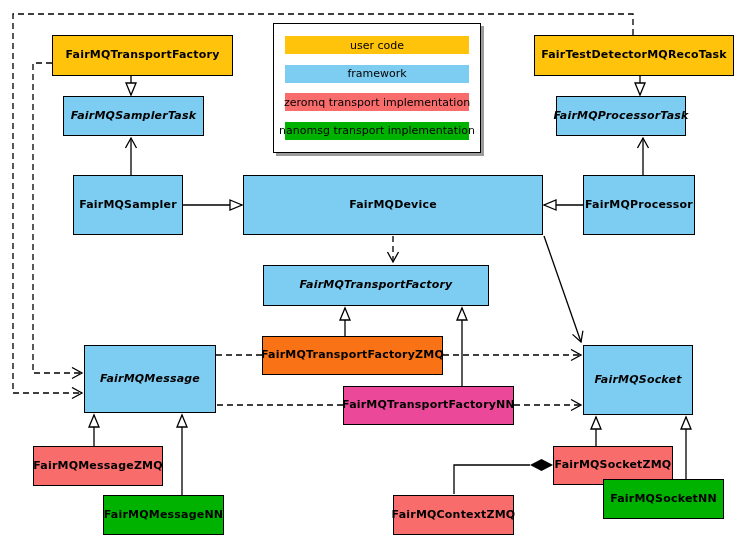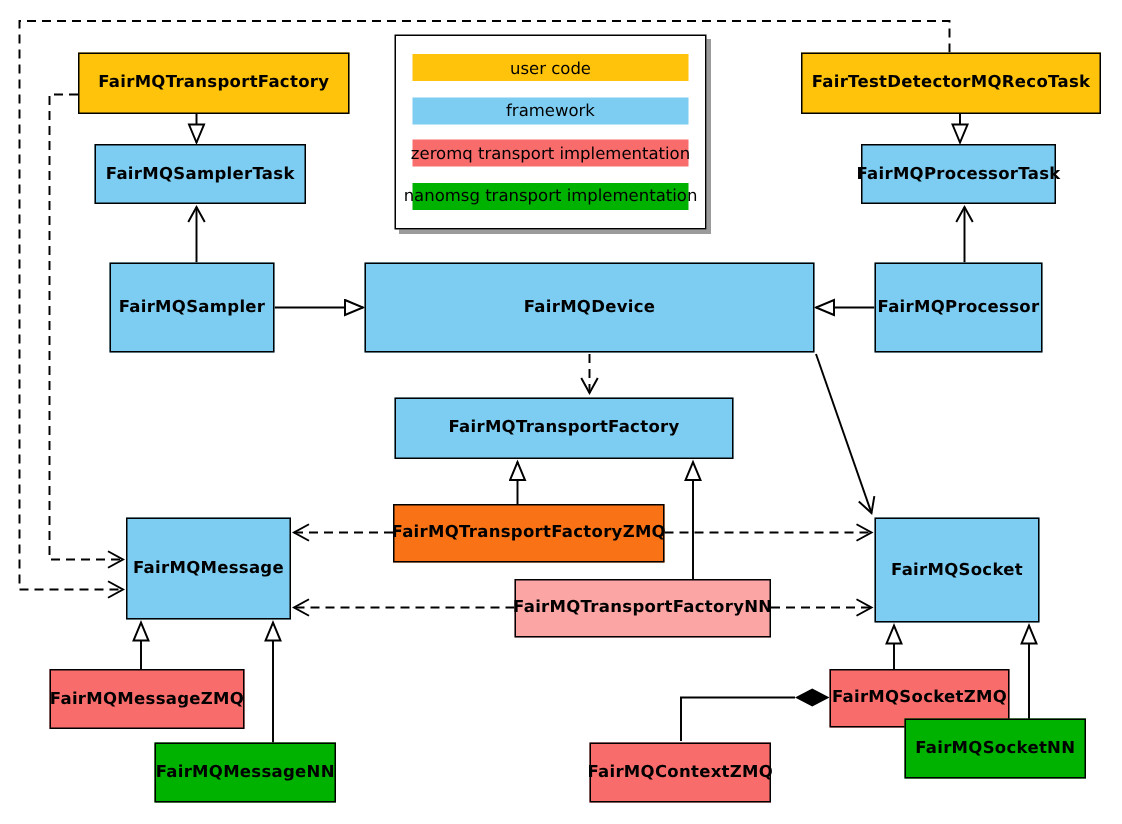--- a/index.html
+++ b/index.html
@@ -8,42 +8,42 @@
     font-family:"DejaVu Sans","Liberation Sans",sans-serif;
   }
   #wires{position:absolute;left:0;top:0;width:748px;height:549px;}
   .edge{fill:none;stroke:#000;stroke-width:1.3;}
   .edge.dashed{stroke-dasharray:6 4;}
   .node{
     position:absolute;box-sizing:border-box;border:1.5px solid #000;
     display:flex;align-items:center;justify-content:center;text-align:center;
     font-size:11px;font-weight:700;color:#000;letter-spacing:.2px;line-height:1.1;
   }
-  .node.abstract{}
+  .node.abstract{font-style:italic;}
   
   #n-digiloader   {left:52px;  top:35px;  width:181px; height:41px;}
   #n-recotask     {left:534px; top:35px;  width:200px; height:41px;}
   #n-samplertask  {left:63px;  top:96px;  width:141px; height:40px;}
-  #n-processortask{left:574px; top:96px;  width:130px; height:40px;}
+  #n-processortask{left:556px; top:96px;  width:130px; height:40px;}
   #n-sampler      {left:73px;  top:175px; width:110px; height:60px;text-align:right;}
   #n-device       {left:243px; top:175px; width:300px; height:60px;}
   #n-processor    {left:583px; top:175px; width:112px; height:60px;}
   #n-tfactory     {left:263px; top:265px; width:226px; height:41px;}
   #n-tfactoryzmq  {left:262px; top:336px; width:181px; height:39px;}
   #n-tfactorynn   {left:343px; top:386px; width:171px; height:39px;}
-  #n-message      {left:84px;  top:345px; width:110px; height:68px;}
+  #n-message      {left:84px;  top:345px; width:132px; height:68px;}
   #n-socket       {left:583px; top:345px; width:110px; height:70px;}
   #n-messagezmq   {left:33px;  top:446px; width:130px; height:40px;}
   #n-messagenn    {left:103px; top:495px; width:121px; height:40px;}
   #n-socketzmq    {left:553px; top:446px; width:120px; height:39px;}
   #n-contextzmq   {left:393px; top:495px; width:121px; height:40px;}
   #n-socketnn     {left:603px; top:479px; width:121px; height:40px;}
   
   #legend{
-    position:absolute;left:263px;top:23px;width:208px;height:130px;
+    position:absolute;left:273px;top:23px;width:208px;height:130px;
     box-sizing:border-box;border:1.5px solid #000;background:#fff;
     box-shadow:3px 3px 0 0 #9b9b9b;
     display:flex;flex-direction:column;justify-content:space-between;
     padding:12px 11px 12px 11px;
   }
   .legend-bar{
     height:18px;display:flex;align-items:center;justify-content:center;
     font-size:11px;font-weight:400;color:#000;white-space:nowrap;
   }
 </style>
@@ -98,21 +98,21 @@
 
   <div class="node" id="n-digiloader" style="background-color: rgb(255, 195, 11);">FairMQTransportFactory</div>
   <div class="node" id="n-recotask" style="background-color: rgb(255, 195, 11);">FairTestDetectorMQRecoTask</div>
   <div class="node abstract" id="n-samplertask" style="background-color: rgb(125, 204, 241);">FairMQSamplerTask</div>
   <div class="node abstract" id="n-processortask" style="background-color: rgb(125, 204, 241);">FairMQProcessorTask</div>
   <div class="node" id="n-sampler" style="background-color: rgb(125, 204, 241);">FairMQSampler</div>
   <div class="node" id="n-device" style="background-color: rgb(125, 204, 241);">FairMQDevice</div>
   <div class="node" id="n-processor" style="background-color: rgb(125, 204, 241);">FairMQProcessor</div>
   <div class="node abstract" id="n-tfactory" style="background-color: rgb(125, 204, 241);">FairMQTransportFactory</div>
   <div class="node" id="n-tfactoryzmq" style="background-color: #f97316;">FairMQTransportFactoryZMQ</div>
-  <div class="node" id="n-tfactorynn" style="background-color: #fca5a5;">FairMQTransportFactoryNN</div>
+  <div class="node" id="n-tfactorynn" style="background-color: #ec4899;">FairMQTransportFactoryNN</div>
   <div class="node abstract" id="n-message" style="background-color: rgb(125, 204, 241);">FairMQMessage</div>
   <div class="node abstract" id="n-socket" style="background-color: rgb(125, 204, 241);">FairMQSocket</div>
   <div class="node" id="n-messagezmq" style="background-color: rgb(249, 108, 108);">FairMQMessageZMQ</div>
   <div class="node" id="n-messagenn" style="background-color: rgb(0, 178, 0);">FairMQMessageNN</div>
   <div class="node" id="n-socketzmq" style="background-color: rgb(249, 108, 108);">FairMQSocketZMQ</div>
   <div class="node" id="n-contextzmq" style="background-color: rgb(249, 108, 108);">FairMQContextZMQ</div>
   <div class="node" id="n-socketnn" style="background-color: rgb(0, 178, 0);">FairMQSocketNN</div>
 
 </div>
 

